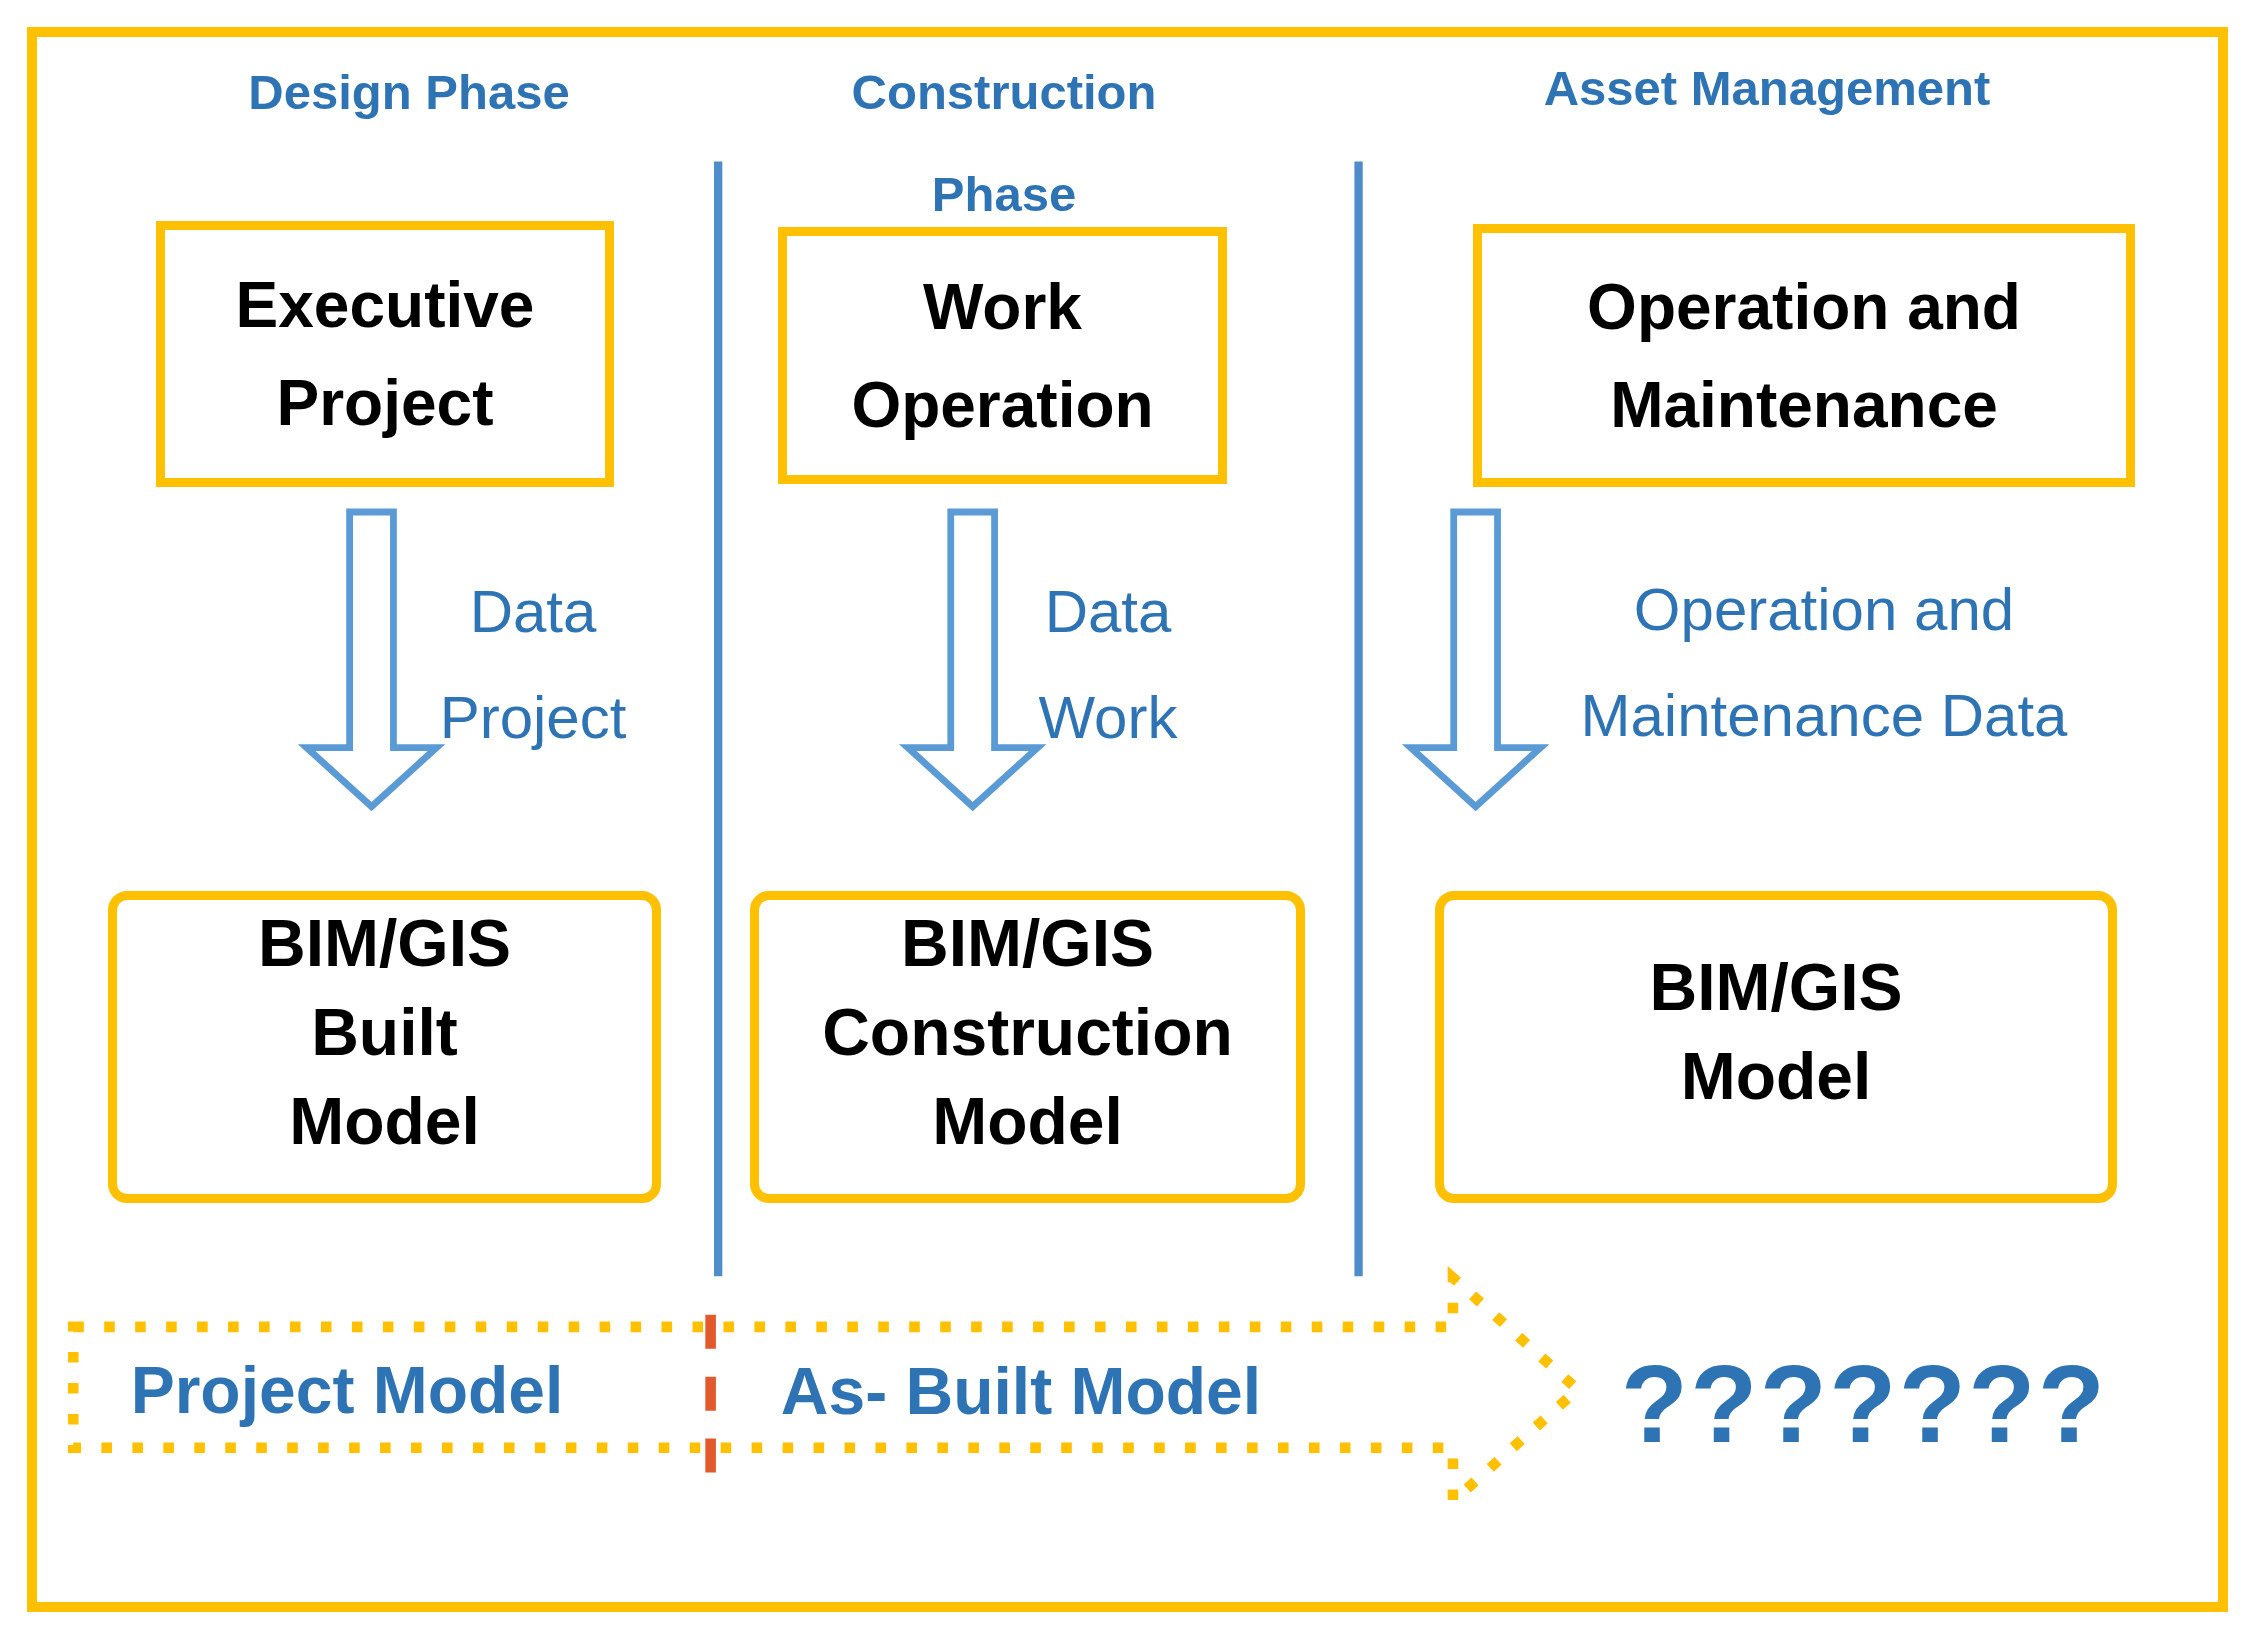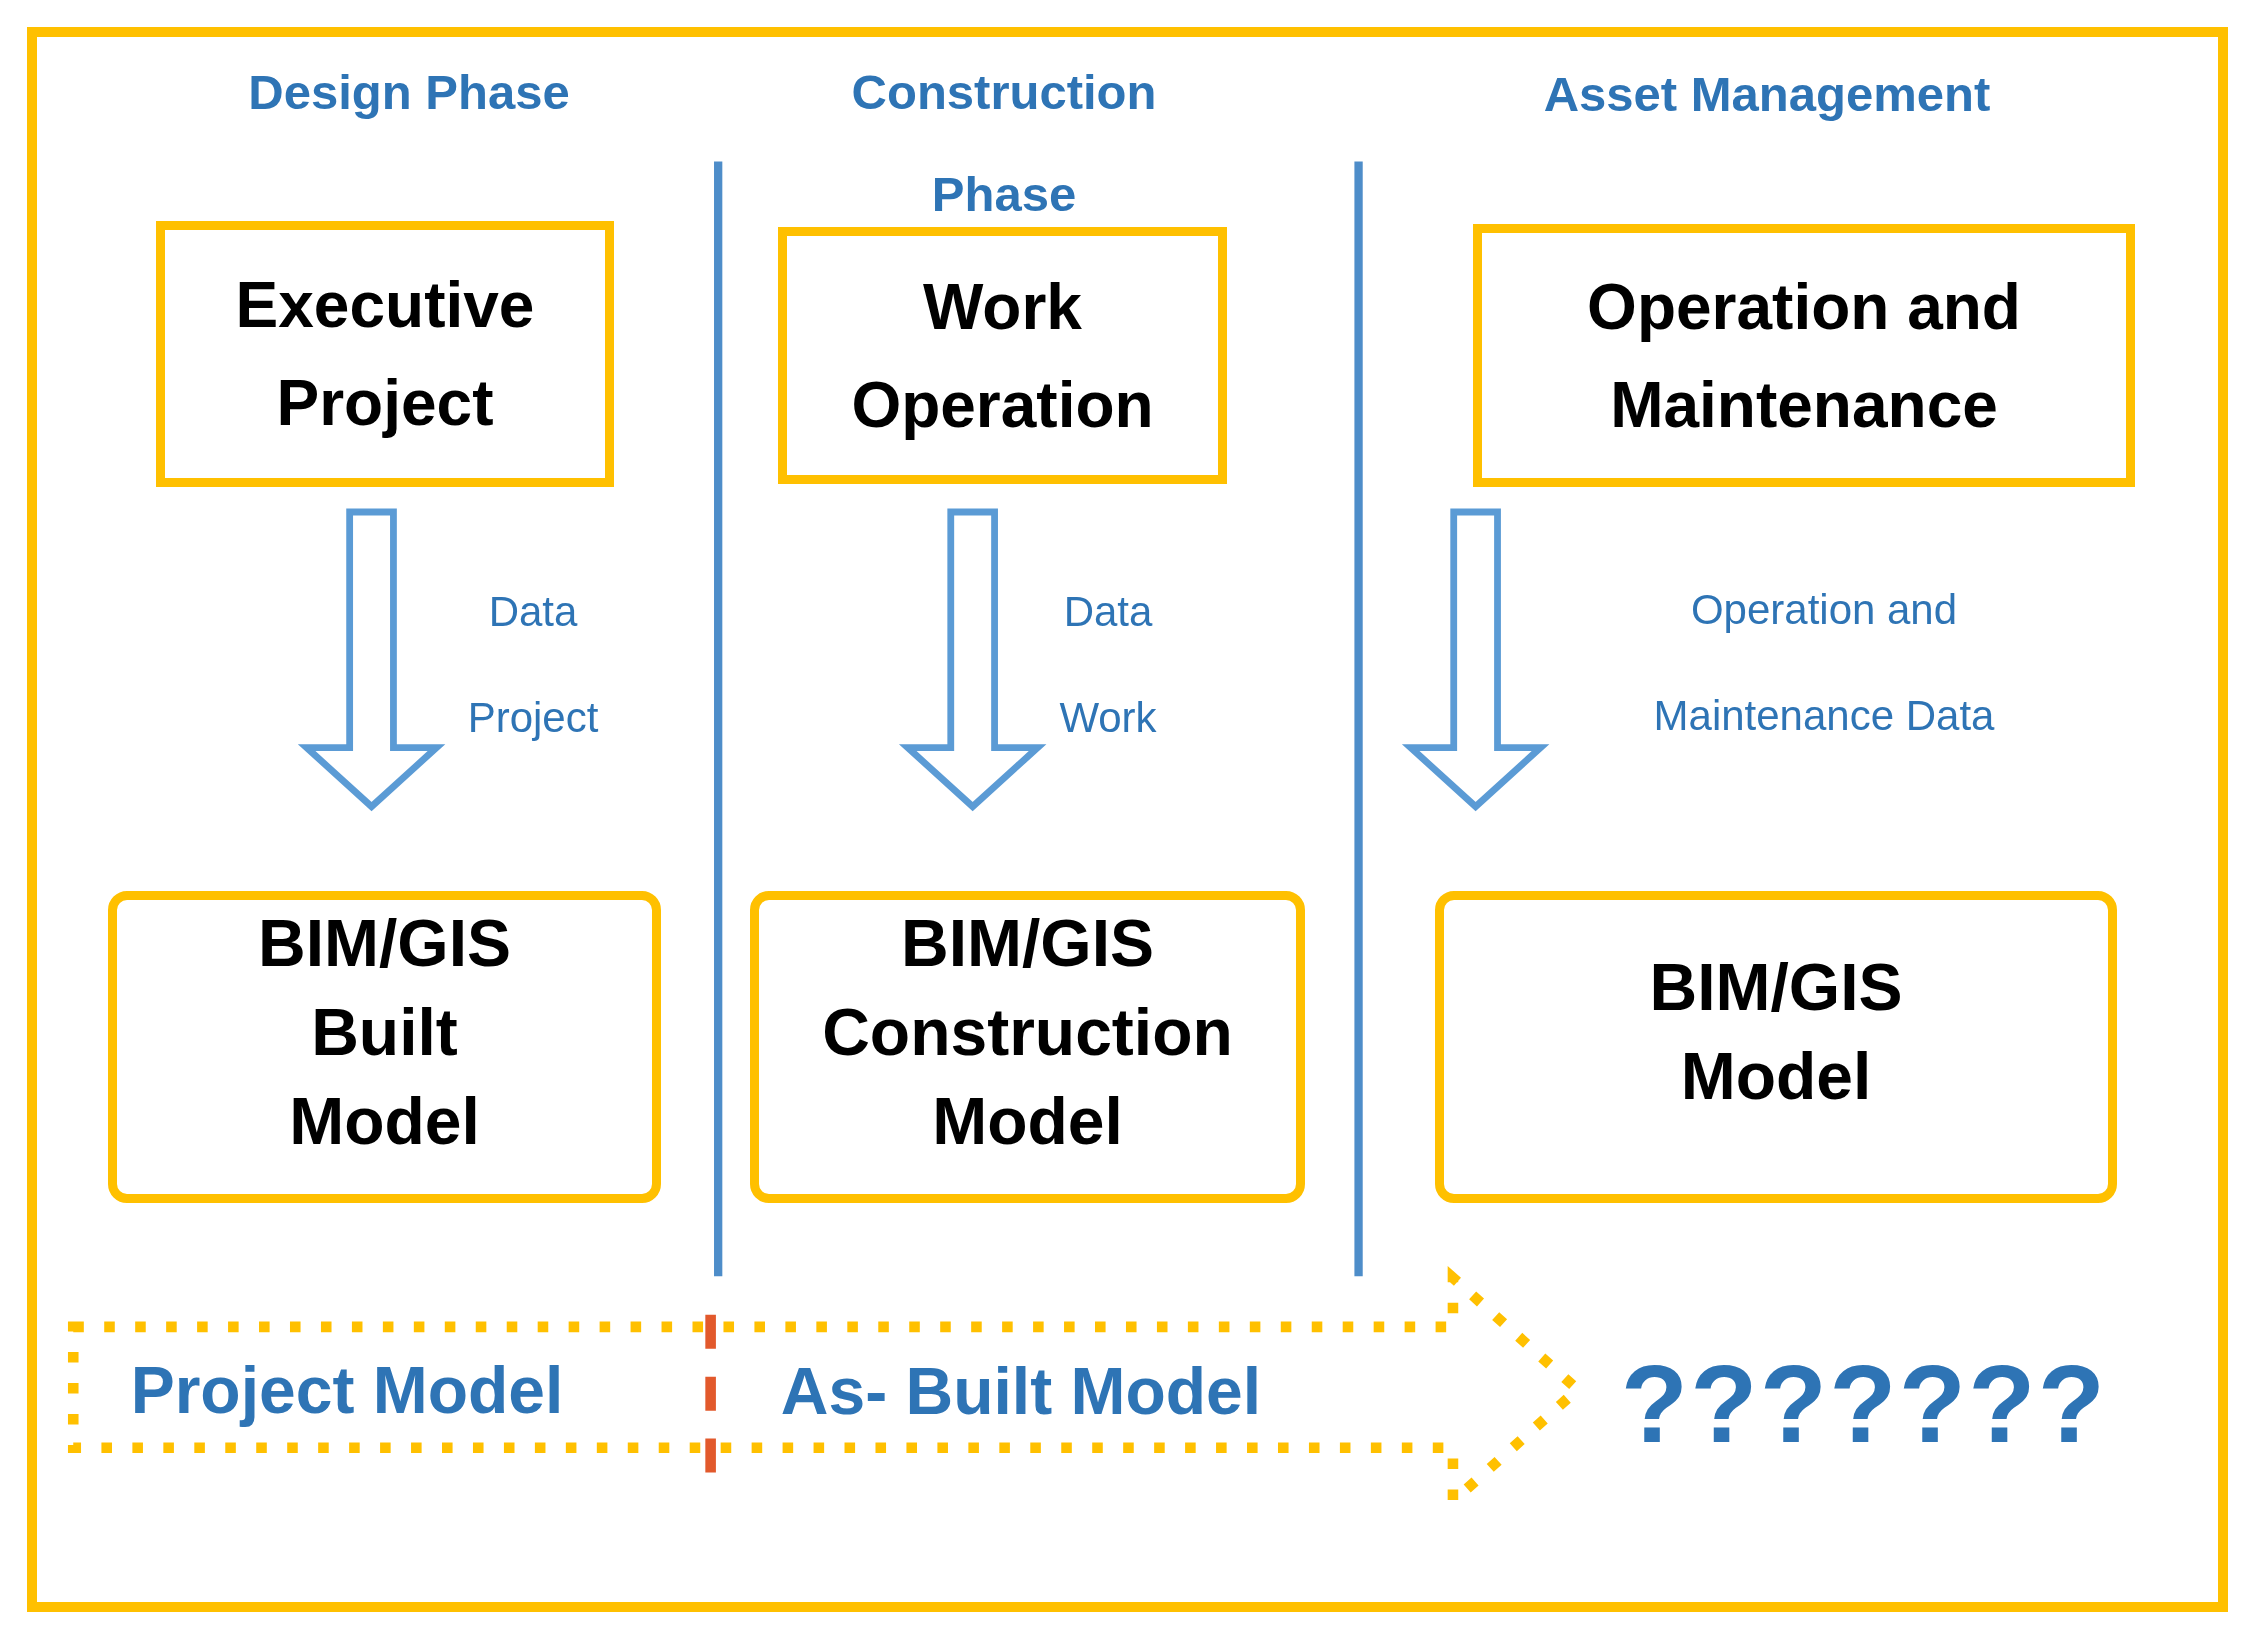--- a/index.html
+++ b/index.html
@@ -22,21 +22,21 @@
     white-space:nowrap;
   }
   .gold-box{
     border:9px solid #FFC000;background:#ffffff;box-sizing:border-box;
     display:flex;flex-direction:column;align-items:center;justify-content:center;
     color:#000000;font-weight:700;text-align:center;
   }
   .top-box{font-size:64px;line-height:98px;}
   .bim-box{font-size:66px;line-height:89px;padding-bottom:30px;border-radius:19px;}
   .arrow-label{
-    color:#2E74B5;font-weight:400;font-size:42px;line-height:106px;
+    color:#2E74B5;font-weight:400;font-size:60px;line-height:106px;
     white-space:nowrap;
   }
   .footer-text{
     color:#2E74B5;font-weight:700;font-size:66px;white-space:nowrap;
   }
   .questions{
     color:#2E74B5;font-weight:700;font-size:110px;letter-spacing:2.3px;white-space:nowrap;
   }
   svg{position:absolute;left:0;top:0;}
 </style>
@@ -63,21 +63,21 @@
 
   <div class="abs center col-title" style="left:409px;top:92px;">
     <span>Design Phase</span>
   </div>
 
   <div class="abs center col-title" style="left:1004px;top:143px;">
     <div>Construction</div>
     <div>Phase</div>
   </div>
 
-  <div class="abs center col-title" style="left:1767px;top:94px;">
+  <div class="abs center col-title" style="left:1767px;top:88px;">
     <span>Asset Management</span>
   </div>
 
   <div class="abs gold-box top-box" style="left:156px;top:221px;width:458px;height:266px;">
     <div>Executive</div>
     <div>Project</div>
   </div>
 
   <div class="abs gold-box top-box" style="left:778px;top:227px;width:449px;height:257px;">
     <div>Work</div>

